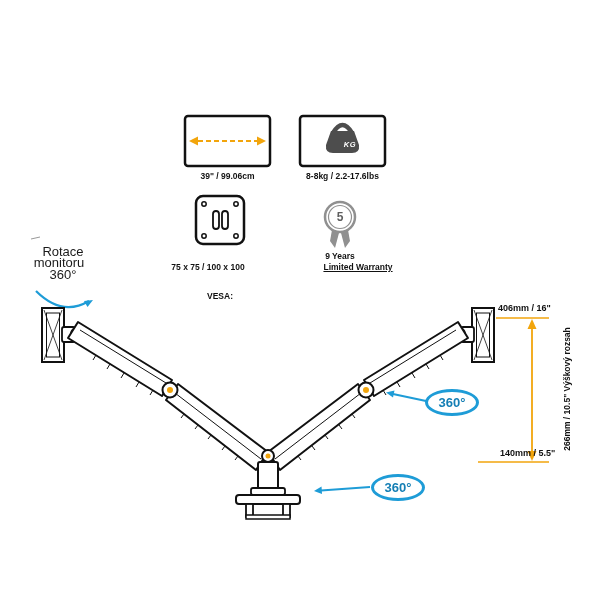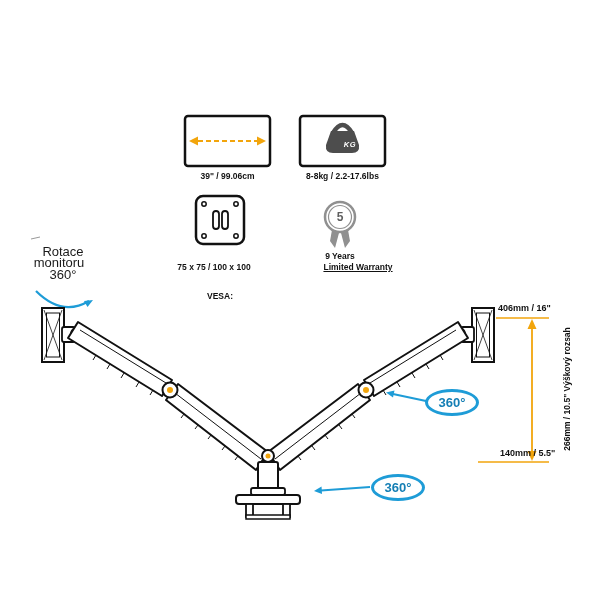--- a/index.html
+++ b/index.html
@@ -153,21 +153,21 @@
       <line x1="370" y1="487" x2="321" y2="490.5" stroke="#1E9CD7" stroke-width="2.2"></line>
       <polygon points="314,491 321.5,486.5 322,494" fill="#1E9CD7"></polygon>
     </g>
   </svg>
 
   <div class="lbl spec-label" style="left:170px; top:171px; width:115px;">39" / 99.06cm</div>
   <div class="lbl spec-label" style="left:285px; top:171px; width:115px;">8-8kg / 2.2-17.6lbs</div>
   <div class="kg-label">KG</div>
 
   <div class="lbl spec-label" style="left:185px; top:251px; width:70px;margin-top:40px;">VESA:</div>
-  <div class="lbl spec-label" style="left:166px; top:262px; width:96px;">75 x 75 / 100 x 100</div>
+  <div class="lbl spec-label" style="left:160px; top:262px; width:96px;">75 x 75 / 100 x 100</div>
 
   <div class="medal-number">5</div>
   <div class="lbl spec-label" style="left:305px; top:251px; width:70px;">9 Years</div>
   <div class="lbl spec-label" style="left:315px; top:262px; width:86px;text-decoration:underline;">Limited Warranty</div>
 
   <div class="lbl rotace" style="left:24px; top:246px; width:78px;">Rotace</div>
   <div class="lbl rotace" style="left:20px; top:257px; width:78px;">monitoru</div>
   <div class="lbl rotace" style="left:24px; top:269px; width:78px;">360°</div>
 
   <div class="lbl dim-label" style="left:498px; top:303px;">406mm / 16"</div>

